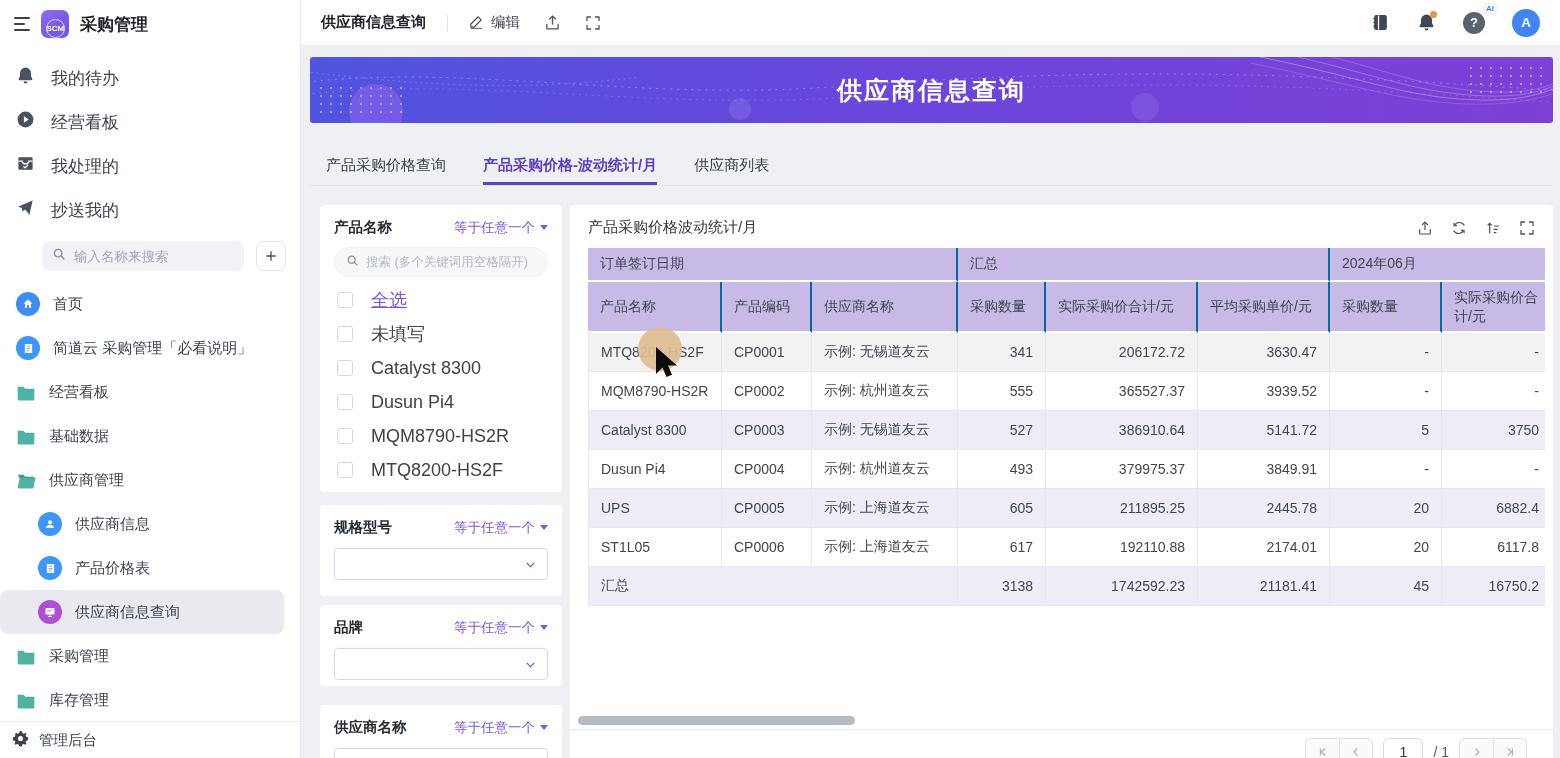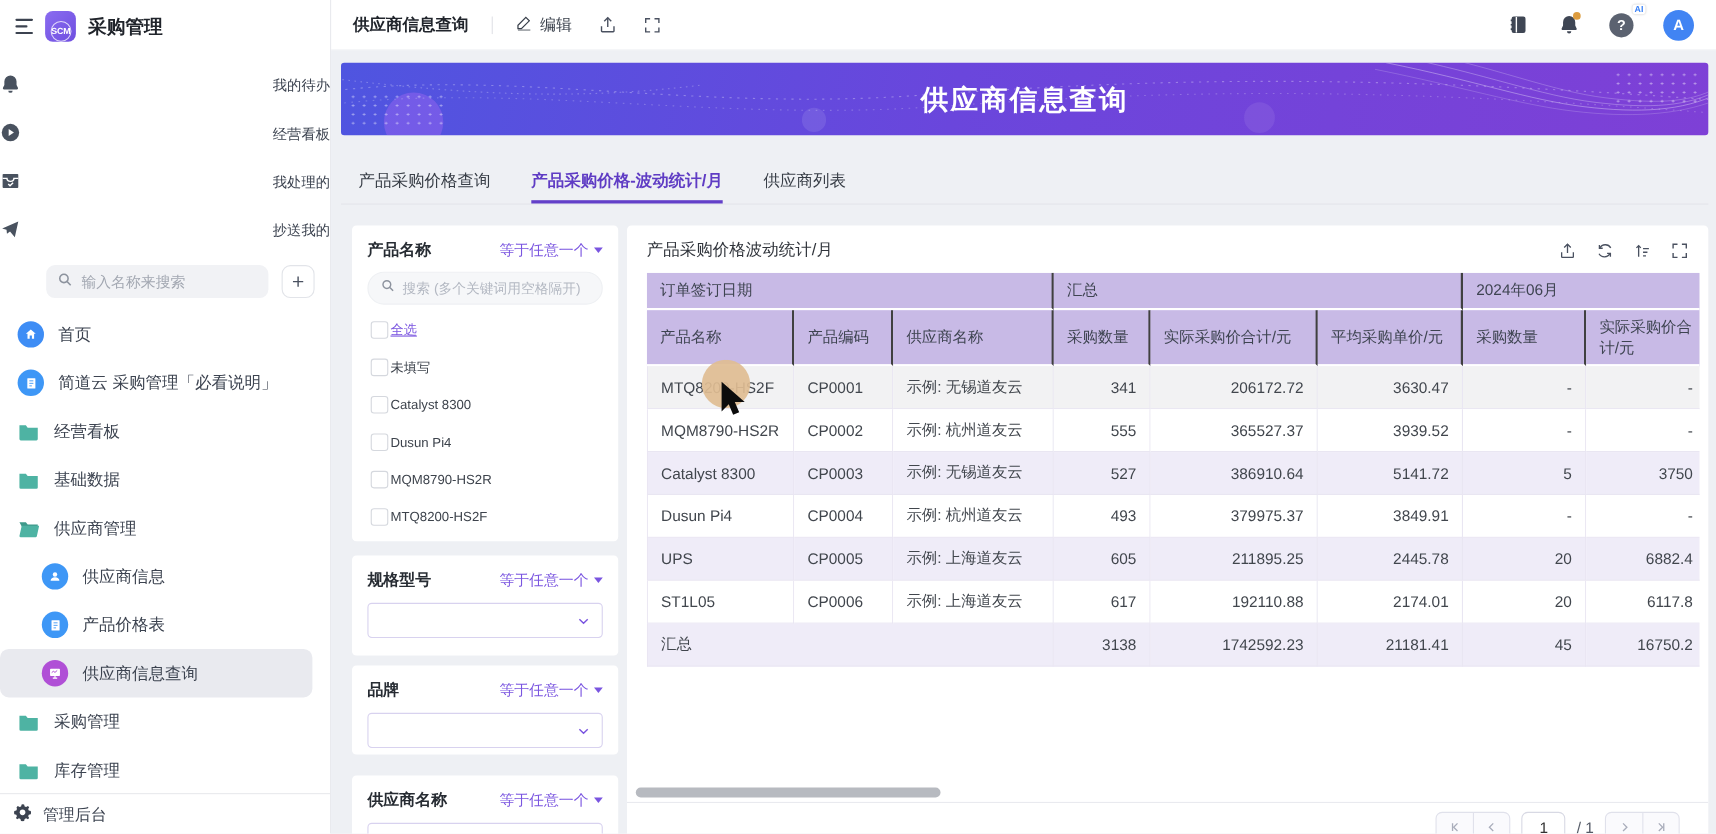--- a/index.html
+++ b/index.html
@@ -9,21 +9,21 @@
   
   .sidebar { position:absolute; left:0; top:0; width:301px; height:758px; background:#fff; border-right:1px solid #e9eaee; z-index:5; }
   .sb-head { display:flex; align-items:center; height:48px; padding-left:14px; gap:11px; }
   .hamburger { display:flex; flex-direction:column; gap:4px; cursor:pointer; }
   .hamburger i { display:block; height:2px; background:#3c4350; border-radius:1px; }
   .hamburger i:nth-child(1){ width:16px; } .hamburger i:nth-child(2){ width:11px; } .hamburger i:nth-child(3){ width:16px; }
   .app-logo { width:28px; height:28px; border-radius:7px; background:linear-gradient(135deg,#8a6cf0,#6f4fe0); display:flex; align-items:flex-end; justify-content:center; }
   .logo-txt { color:#fff; font-size:8px; font-weight:bold; border:1px solid rgba(255,255,255,.75); border-radius:50%; width:19px; height:19px; line-height:17px; text-align:center; }
   .app-title { font-size:17px; font-weight:bold; color:#20242b; }
   .sb-nav { margin-top:8px; }
-  .sb-row { display:flex; align-items:center; gap:16px; height:44px; padding:0 0; font-size:13px; color:#3c4350; cursor:pointer;justify-content:space-between; }
+  .sb-row { display:flex; align-items:center; gap:16px; height:44px; padding:0 16px; font-size:17px; color:#3c4350; cursor:pointer; }
   .sb-search { display:flex; align-items:center; gap:12px; padding:7px 14px 7px 16px; margin-top:2px; }
   .search-box { flex:1; display:flex; align-items:center; gap:8px; height:30px; background:#f1f2f5; border-radius:8px; padding:0 10px;margin-left:26px; }
   .search-box input { border:none; background:transparent; outline:none; font-size:13.5px; color:#333; width:100%; }
   .search-box input::placeholder { color:#a2a7b1; }
   .plus-btn { width:30px; height:30px; border:1px solid #e2e4e9; background:#fff; border-radius:8px; color:#4a5160; display:flex; align-items:center; justify-content:center; cursor:pointer; }
   .sb-menu { margin-top:4px; }
   .menu-row { display:flex; align-items:center; gap:13px; height:44px; padding:0 16px; font-size:15px; color:#3c4350; cursor:pointer; }
   .menu-row.sub { padding-left:38px; }
   .menu-row.selected { background:#e9eaef; border-radius:8px; margin-right:16px; }
   .circle-icn { width:24px; height:24px; border-radius:50%; display:flex; align-items:center; justify-content:center; flex:none; }
@@ -59,35 +59,35 @@
   
   .fcard { position:absolute; left:19px; width:242px; background:#fff; border-radius:4px; overflow:hidden; }
   #fc0 { top:205px; height:287px; } #fc1 { top:505px; height:91px; } #fc2 { top:605px; height:81px; } #fc3 { top:705px; height:60px; }
   .fhead { display:flex; align-items:center; justify-content:space-between; padding:13px 14px 0; }
   .flabel { font-size:14.5px; font-weight:bold; color:#272c33; }
   .fop { font-size:13.5px; color:#7a55e0; display:flex; align-items:center; gap:5px; cursor:pointer; }
   .tri { width:0; height:0; border-left:4px solid transparent; border-right:4px solid transparent; border-top:5px solid #7a55e0; }
   .fsearch { margin:10px 14px 6px; height:30px; border-radius:15px; background:#f6f7f9; border:1px solid #eef0f3; display:flex; align-items:center; gap:7px; padding:0 11px; }
   .fsearch input { border:none; background:transparent; outline:none; font-size:12.5px; color:#333; width:100%; }
   .fsearch input::placeholder { color:#b3b8c2; }
-  .fopt { display:flex; align-items:center; gap:2px; height:34px; padding:0 17px; font-size:12px; color:#3d434c; cursor:pointer; }
+  .fopt { display:flex; align-items:center; gap:18px; height:34px; padding:0 17px; font-size:18px; color:#3d434c; cursor:pointer; }
   .cbx { width:16px; height:16px; border:1px solid #d5d8de; border-radius:3px; background:#fff; flex:none; }
   .fopt.all .olabel { color:#7a55e0; text-decoration:underline; }
   .fselect { margin:11px 14px; height:32px; border:1px solid #d8d2ef; border-radius:4px; background:#fff; position:relative; cursor:pointer; }
   .fselect svg { position:absolute; right:10px; top:9px; }
 
   
   .table-card { position:absolute; left:269px; right:7px; top:205px; height:560px; background:#fff; border-radius:4px; overflow:hidden; }
   .tc-head { display:flex; align-items:center; justify-content:space-between; padding:13px 18px 0; }
   .tc-title { font-size:15px; color:#30343b; }
   .tc-tools { display:flex; gap:18px; }
   .tc-tools span { display:flex; color:#4a5160; cursor:pointer; }
   .twrap { position:absolute; left:18px; top:43px; width:957px; height:460px; overflow:hidden; }
   table { border-collapse:separate; border-spacing:0; table-layout:fixed; width:964px; font-size:14px; }
-  thead th { background:#c8bae6; color:#3e4451; font-weight:normal; text-align:left; padding:0 12px; border-right:2px solid #404040; border-bottom:2px solid #fff; overflow:hidden; }
+  thead th { background:#c8bae6; color:#3e4451; font-weight:normal; text-align:left; padding:0 12px; border-right:2px solid #0369a1; border-bottom:2px solid #fff; overflow:hidden; }
   tr.grow th { height:34px; }
   tr.crow th { height:51px; line-height:1.3; }
   tbody td { height:39px; padding:0 12px; border-bottom:1px solid #e9e6f2; border-right:1px solid #e9e6f2; color:#41464d; background:#fff; overflow:hidden; white-space:nowrap; }
   tbody tr td:first-child { border-left:1px solid #e9e6f2; }
   td.num { text-align:right; }
   tr.stripe td { background:#efecf8; }
   tr.hoverrow td { background:#f2f2f3; }
   tr.sumrow td { background:#efecf8; }
   .hthumb { position:absolute; left:8px; top:511px; width:277px; height:9px; border-radius:5px; background:#b7bac0; cursor:pointer; }
   .tc-divider { position:absolute; left:0; right:0; top:524px; height:1px; background:#e9eaef; }

